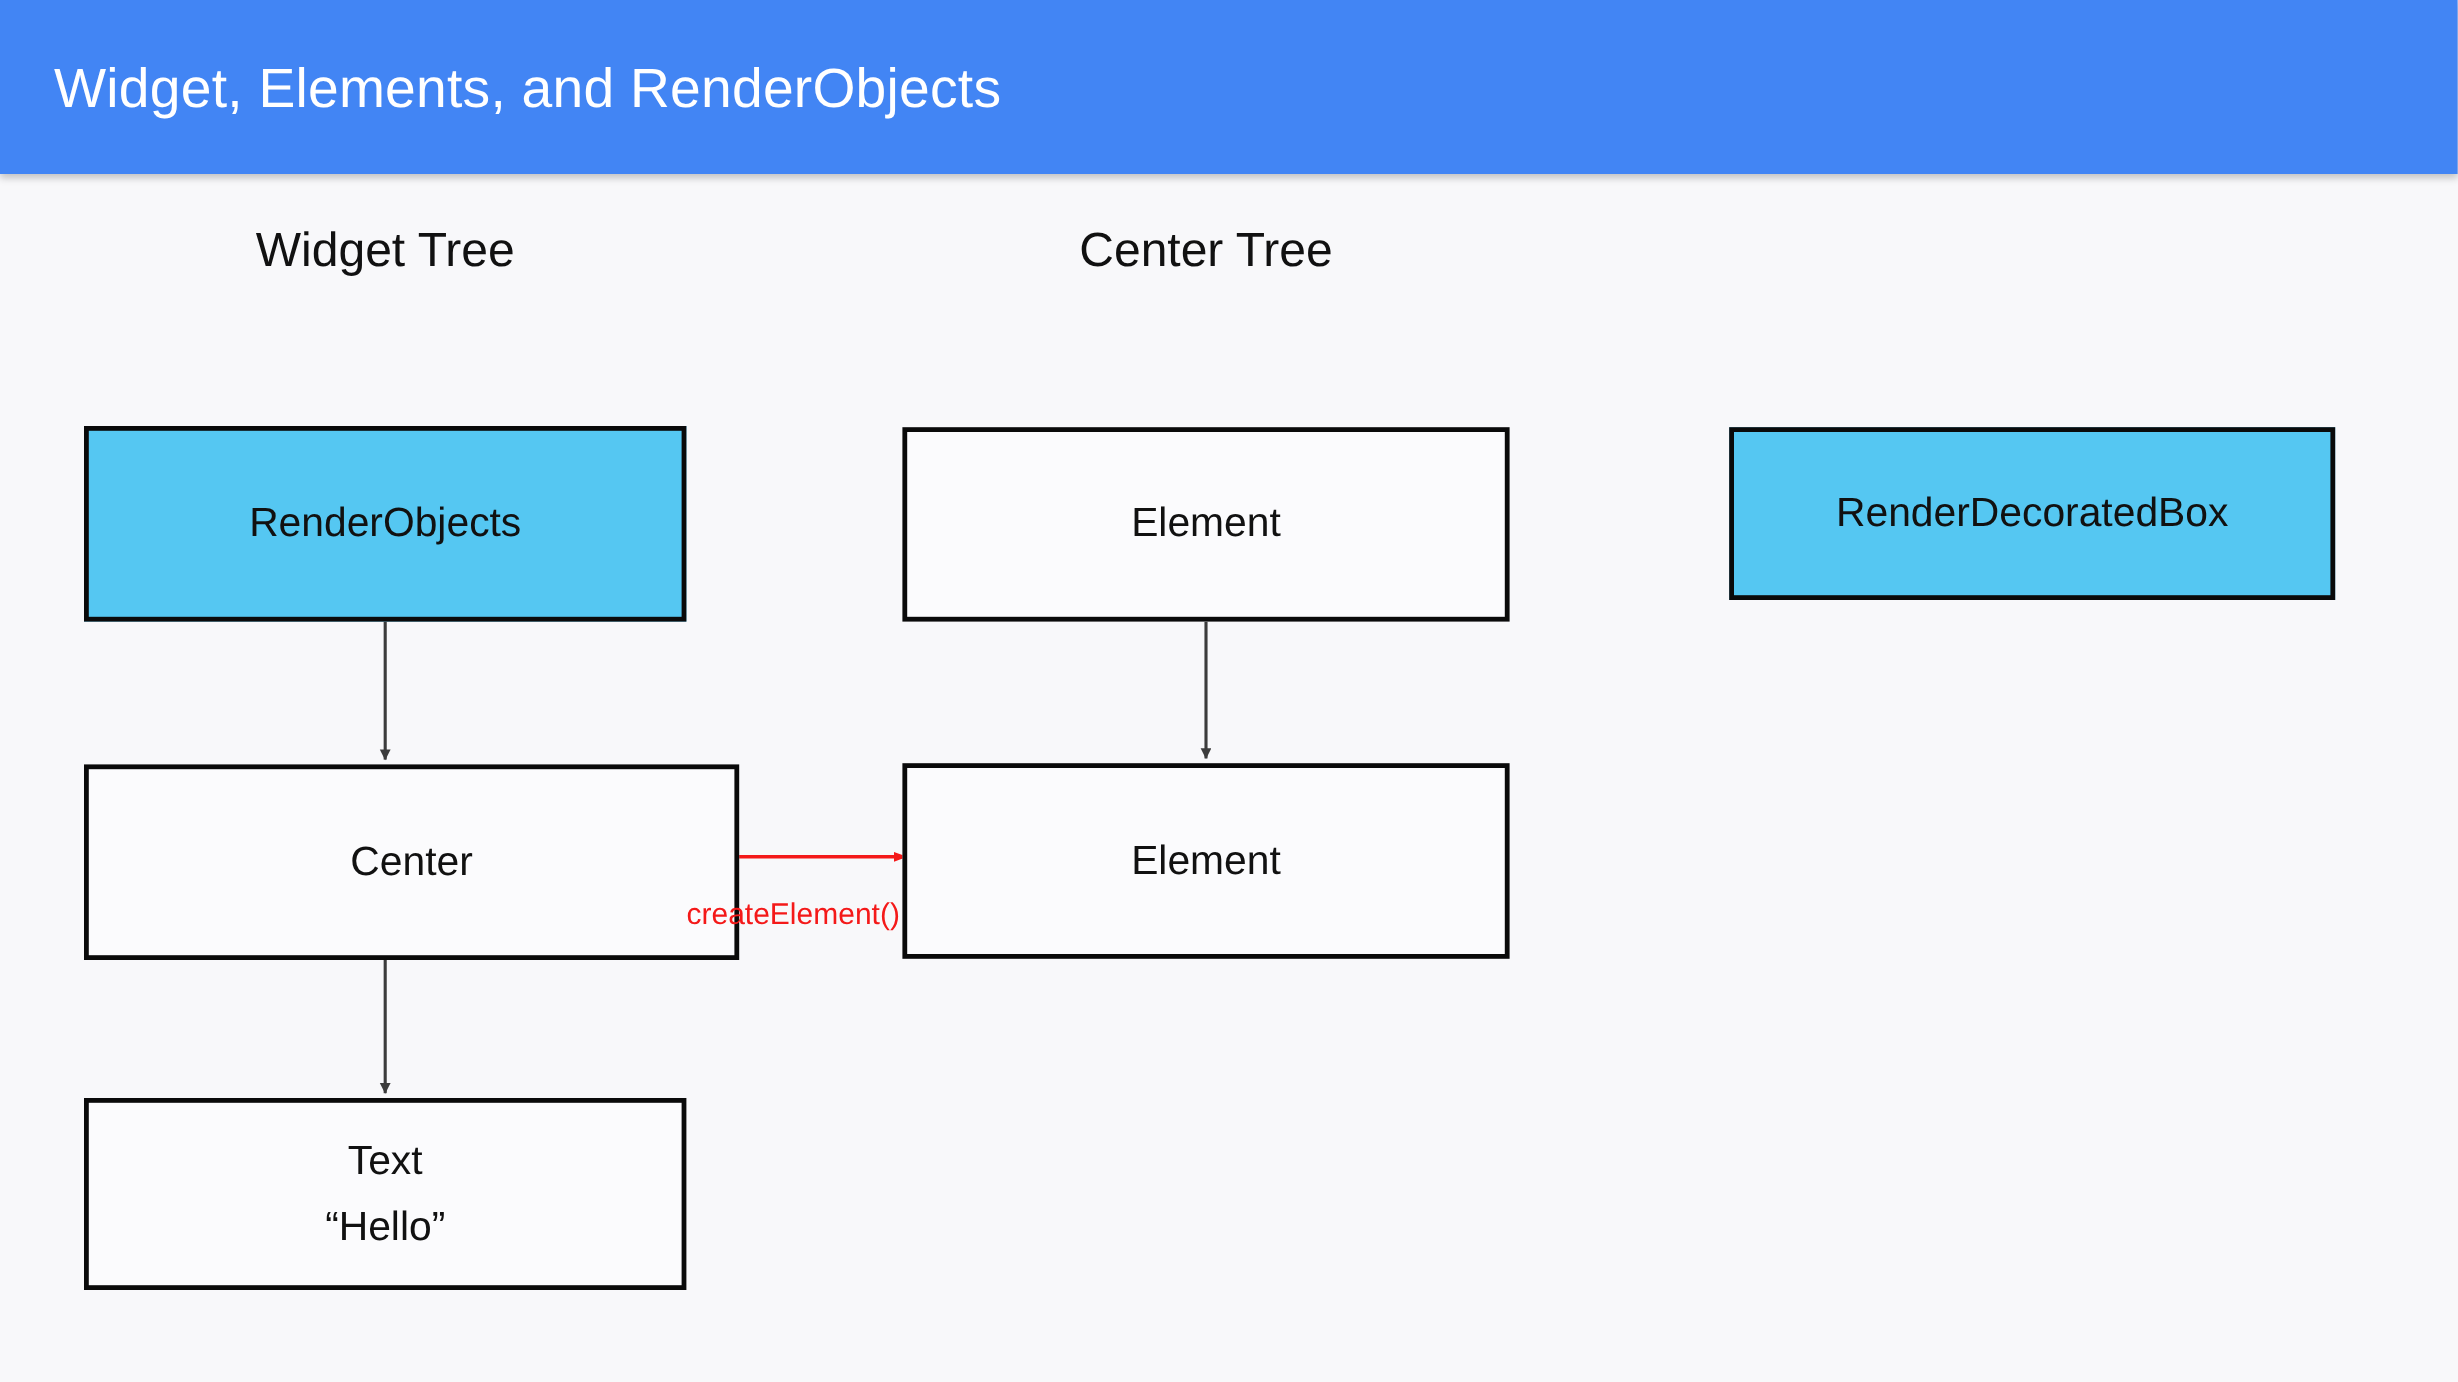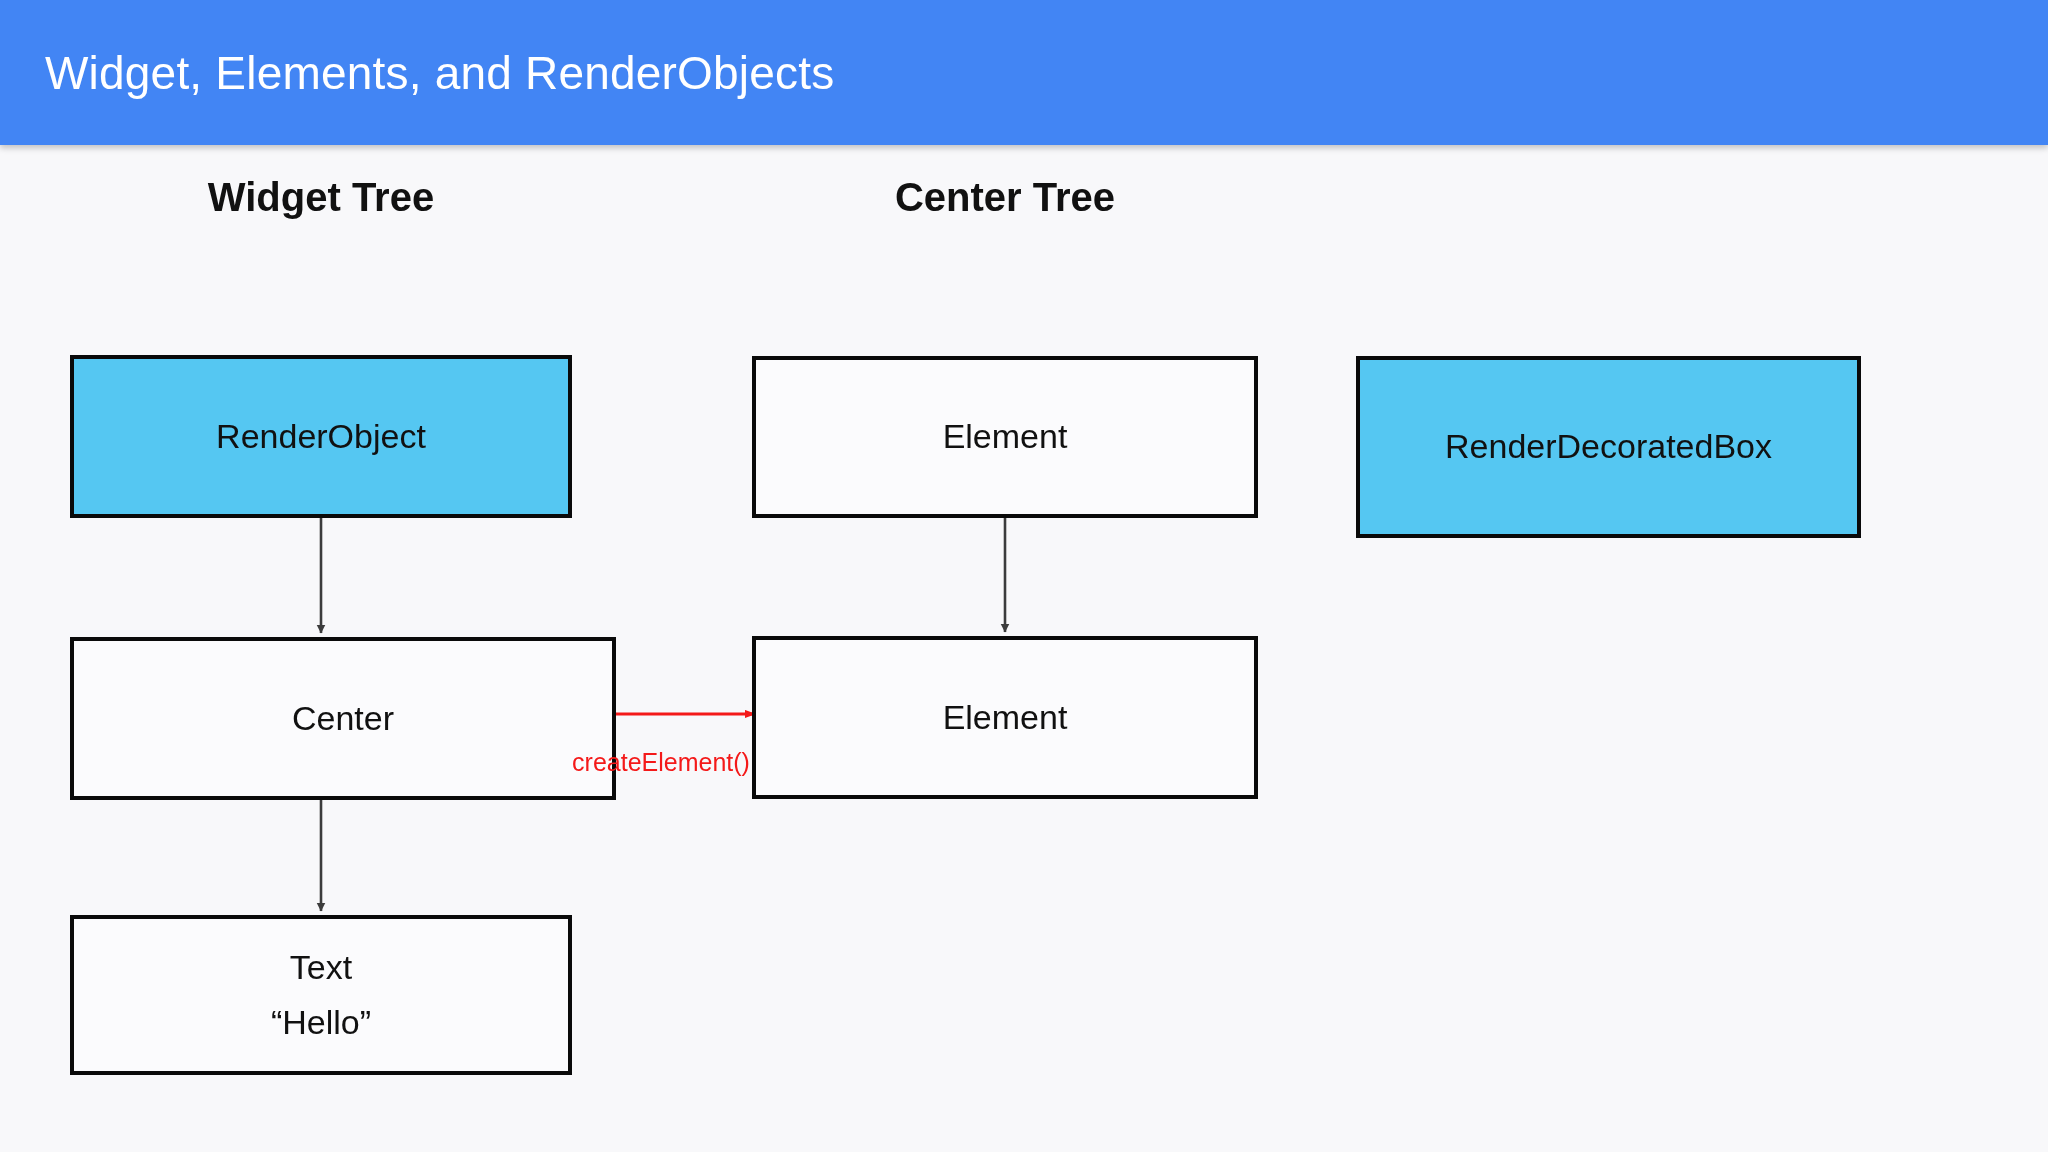--- a/index.html
+++ b/index.html
@@ -45,24 +45,25 @@
     top: 145px;
     width: 2048px;
     height: 1007px;
   }
 
   
   .column-title {
     position: absolute;
     color: #111111;
     font-size: 40px;
-    font-weight: 700;
+    font-weight: 400;
     white-space: nowrap;
     text-align: center;
     transform: translateX(-50%);
+    margin-top: 12px;
   }
 
   
   .node-box {
     position: absolute;
     border: 4px solid #0a0a0a;
     box-sizing: border-box;
     display: flex;
     flex-direction: column;
     align-items: center;
@@ -123,39 +124,39 @@
     <line x1="321" y1="373" x2="321" y2="488" stroke="#3c3c3c" stroke-width="2.6" marker-end="url(#arrow-gray)"></line>
 
     <line x1="321" y1="655" x2="321" y2="766" stroke="#3c3c3c" stroke-width="2.6" marker-end="url(#arrow-gray)"></line>
 
     <line x1="1005" y1="373" x2="1005" y2="487" stroke="#3c3c3c" stroke-width="2.6" marker-end="url(#arrow-gray)"></line>
 
     <line x1="565" y1="569" x2="755" y2="569" stroke="#f41919" stroke-width="3" marker-end="url(#arrow-red)"></line>
   </svg>
 
   <div class="node-box fill-cyan" style="left:70px; top:210px; width:502px; height:163px;">
-    <span class="node-line">RenderObject</span>
+    <span class="node-line">RenderObjects</span>
   </div>
 
   <div class="node-box fill-white" style="left:70px; top:492px; width:546px; height:163px;">
     <span class="node-line">Center</span>
   </div>
 
   <div class="node-box fill-white" style="left:70px; top:770px; width:502px; height:160px;gap:13px;">
     <span class="node-line">Text</span>
     <span class="node-line">“Hello”</span>
   </div>
 
   <div class="node-box fill-white" style="left:752px; top:211px; width:506px; height:162px;">
     <span class="node-line">Element</span>
   </div>
 
   <div class="node-box fill-white" style="left:752px; top:491px; width:506px; height:163px;">
     <span class="node-line">Element</span>
   </div>
 
-  <div class="node-box fill-cyan" style="left:1356px; top:211px; width:505px; height:182px;">
+  <div class="node-box fill-cyan" style="left:1441px; top:211px; width:505px; height:144px;">
     <span class="node-line">RenderDecoratedBox</span>
   </div>
 
   <div id="create-element-label" style="left:661px; top:603px;">createElement()</div>
 
 </div>
 
 </body></html>

